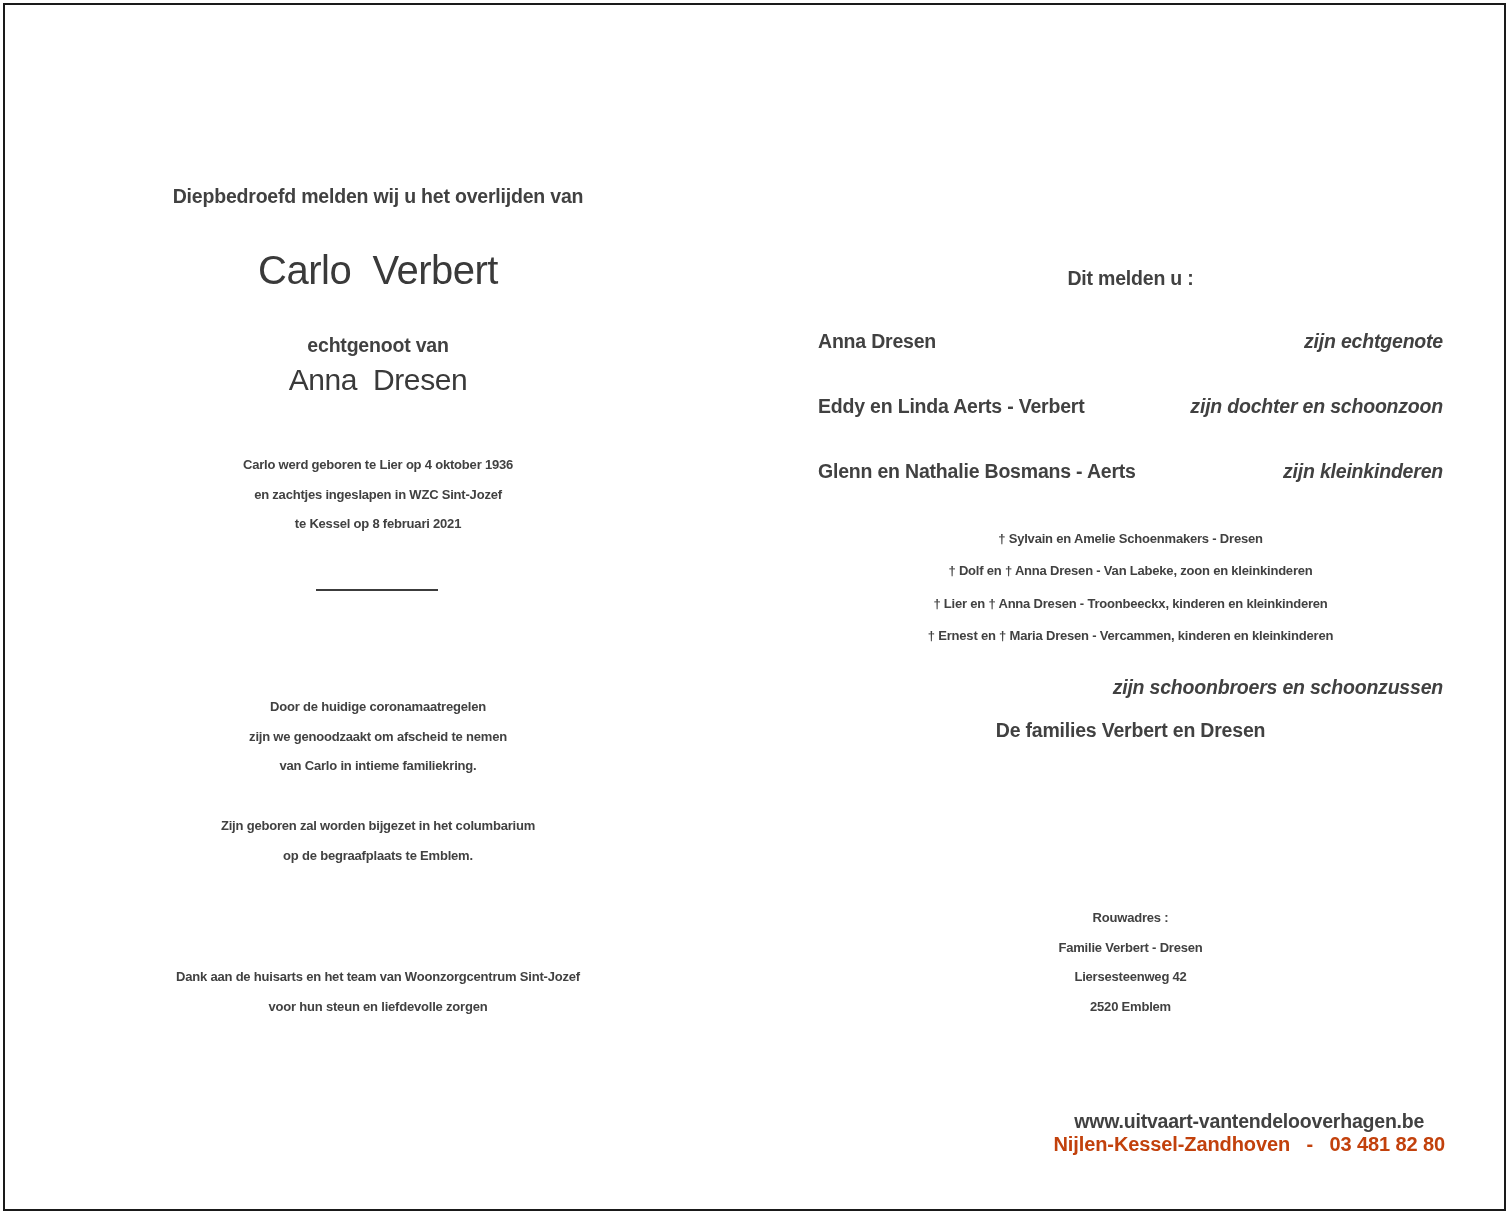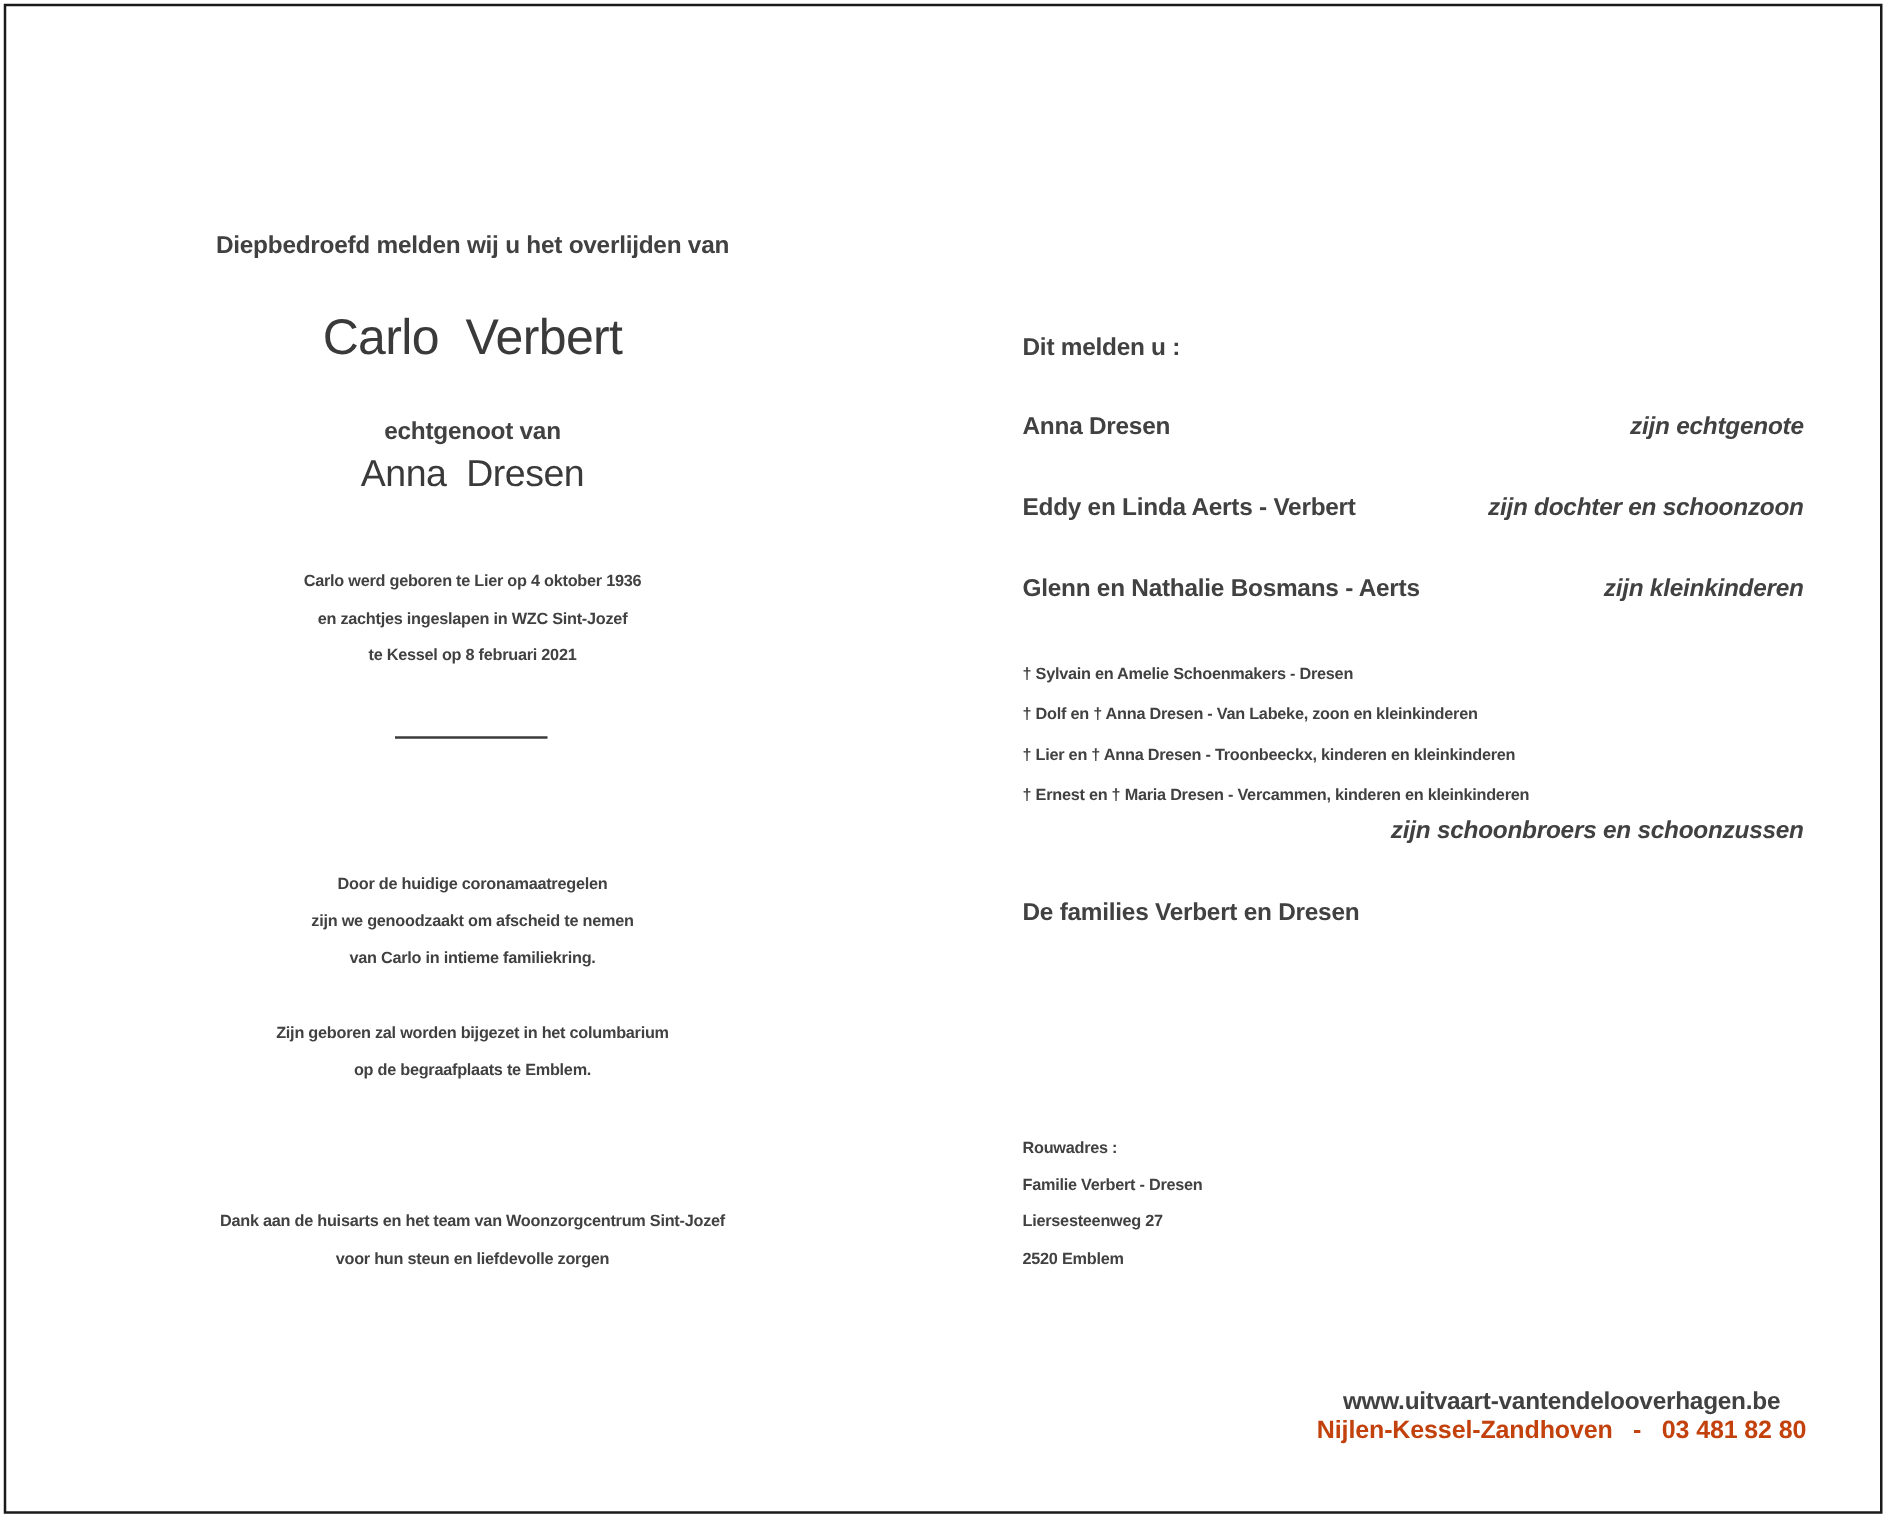--- a/index.html
+++ b/index.html
@@ -60,34 +60,36 @@
     top: 589px;
     width: 122px;
     height: 0;
     border-top: 2px solid #3c3c3c;
   }
 
   
   .right-col {
     left: 818px;
     width: 625px;
+    text-align: center;
   }
   .announce-row {
     display: flex;
     justify-content: space-between;
     align-items: baseline;
   }
   .relation {
     font-style: italic;
   }
   .cross-list {
     line-height: 32.4px;
   }
   .right-align {
     text-align: right;
+    margin-top: 23px;
   }
 
   
   .footer {
     right: 64px;
     top: 1109px;
     text-align: center;
     margin-left: 20px;
   }
   .footer-site {
@@ -164,20 +166,20 @@
   <div>† Ernest en † Maria Dresen - Vercammen, kinderen en kleinkinderen</div>
 </div>
 
 <div class="abs right-col single-line relation right-align" style="top:652px">zijn schoonbroers en schoonzussen</div>
 
 <div class="abs right-col single-line" style="top:718px">De families Verbert en Dresen</div>
 
 <div class="abs right-col body-text" style="top:903px">
   <div>Rouwadres :</div>
   <div>Familie Verbert - Dresen</div>
-  <div>Liersesteenweg 27</div>
+  <div>Liersesteenweg 42</div>
   <div>2520 Emblem</div>
 </div>
 
 <div class="abs footer">
   <div class="footer-site">www.uitvaart-vantendelooverhagen.be</div>
   <div class="footer-contact">Nijlen-Kessel-Zandhoven   -   03 481 82 80</div>
 </div>
 
 </body></html>

